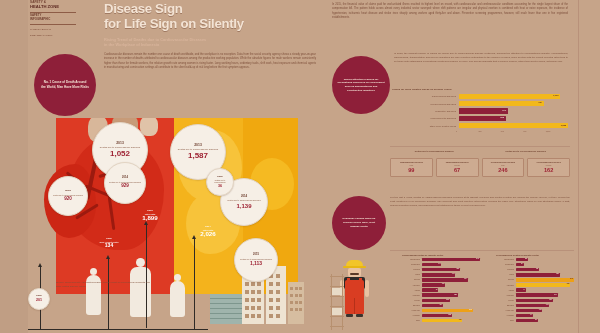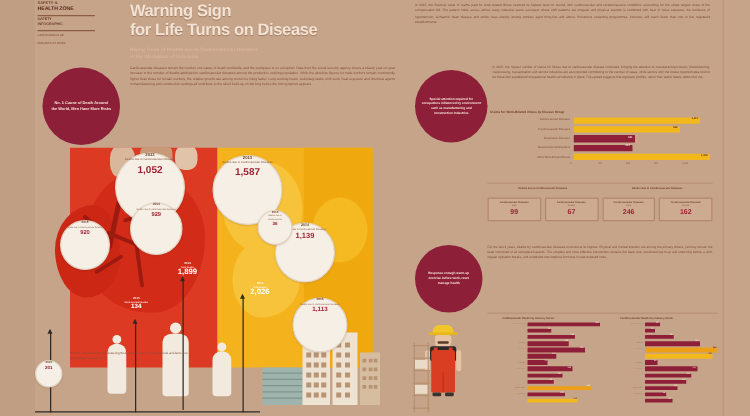--- a/index.html
+++ b/index.html
@@ -73,21 +73,21 @@
   .fig-head{border-radius:50%;}
 
   
   .bldg{position:absolute;background:#eee3d2;}
   .bldg .win{position:absolute;background:#b89372;}
   .bldg-teal{position:absolute;background:#9fb4ac;}
   .bldg-teal .stripe{position:absolute;left:0;width:100%;height:1px;background:#7d968d;}
 
   
   .bub{position:absolute;border-radius:50%;background:#f6efe6;border:.7px solid #e3d5c4;
-       display:flex;flex-direction:column;align-items:center;justify-content:flex-start;text-align:center;
+       display:flex;flex-direction:column;align-items:center;justify-content:center;text-align:center;
        box-shadow:0 .5px 1.4px rgba(80,40,25,.22);}
   .bub .yr{font-size:3.4px;font-weight:bold;color:#6b3b2b;line-height:1;}
   .bub .lbl{font-size:2.3px;color:#8a5b45;line-height:1.3;margin-top:1px;padding:0 4px;}
   .bub .val{font-weight:bold;color:#9e2233;line-height:1;margin-top:1.2px;}
   .bub.b-lg .val{font-size:8px;}
   .bub.b-md .val{font-size:6px;}
   .bub.b-sm .val{font-size:4.6px;}
   .bub.b-xs{background:#f6efe6;}
   .bub.b-xs .val{font-size:3.6px;}
   .bub.b-xs .yr{font-size:2.4px;}
@@ -187,22 +187,22 @@
     <div class="brand-zone">HEALTH ZONE</div>
     <div class="brand-rule"></div>
     <div class="brand-sub">SAFETY</div>
     <div class="brand-sub">INFOGRAPHIC</div>
     <div class="brand-rule"></div>
     <div class="brand-sub2">CARDIOVASCULAR</div>
     <div class="brand-sub2">DISEASES AT WORK</div>
   </div>
 
   <div class="header">
-    <div class="h-title">Warning Sign</div>
-    <div class="h-title">for Life Turns on Disease</div>
+    <div class="h-title">Disease Sign</div>
+    <div class="h-title">for Life Sign on Silently</div>
     <div class="h-sub">
       <span>Rising Trend of Deaths due to Cardiovascular Diseases</span>
       <span class="s2">in the Workplace of Indonesia</span>
     </div>
     <div class="h-body">Cardiovascular diseases remain the number one cause of death worldwide, and the workplace is no exception. Data from the social security agency shows a steady year-on-year increase in the number of deaths attributed to cardiovascular diseases among the productive working population. While the absolute figures for male workers remain consistently higher than those for female workers, the relative growth rate among women is rising faster. Long working hours, sedentary tasks, shift work, heat exposure and chemical agents in manufacturing and construction settings all contribute to the silent build-up of risk long before the first symptom appears.</div>
   </div>
 
   <div class="circ-red" id="circle-no1">
     <div class="t">No. 1 Cause of Death Around the World, Men Have More Risks</div>
   </div>

